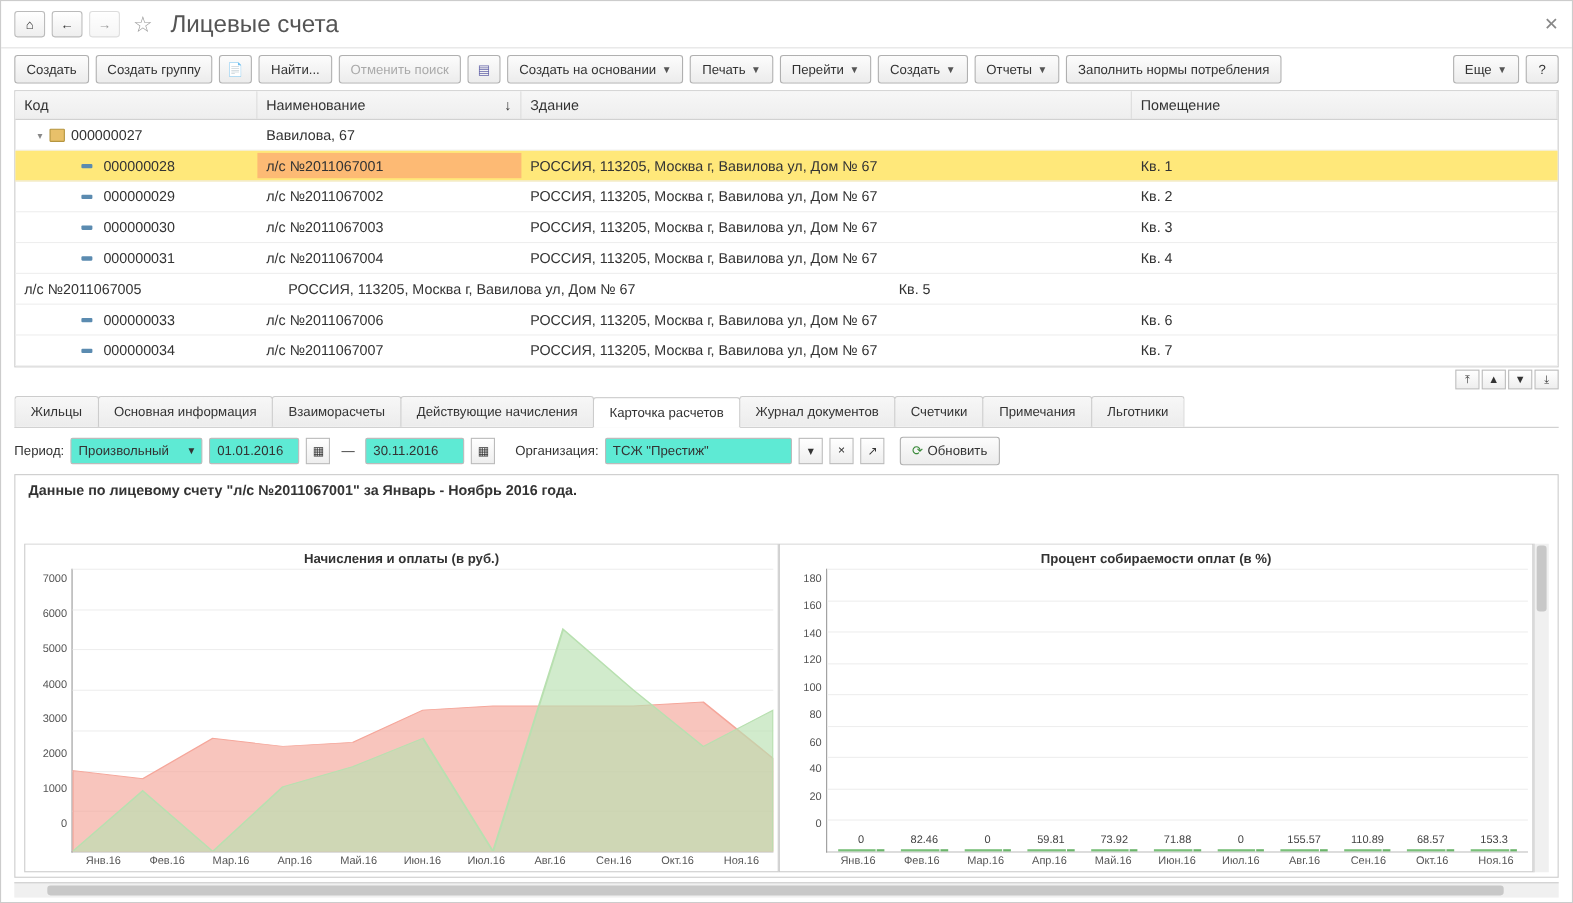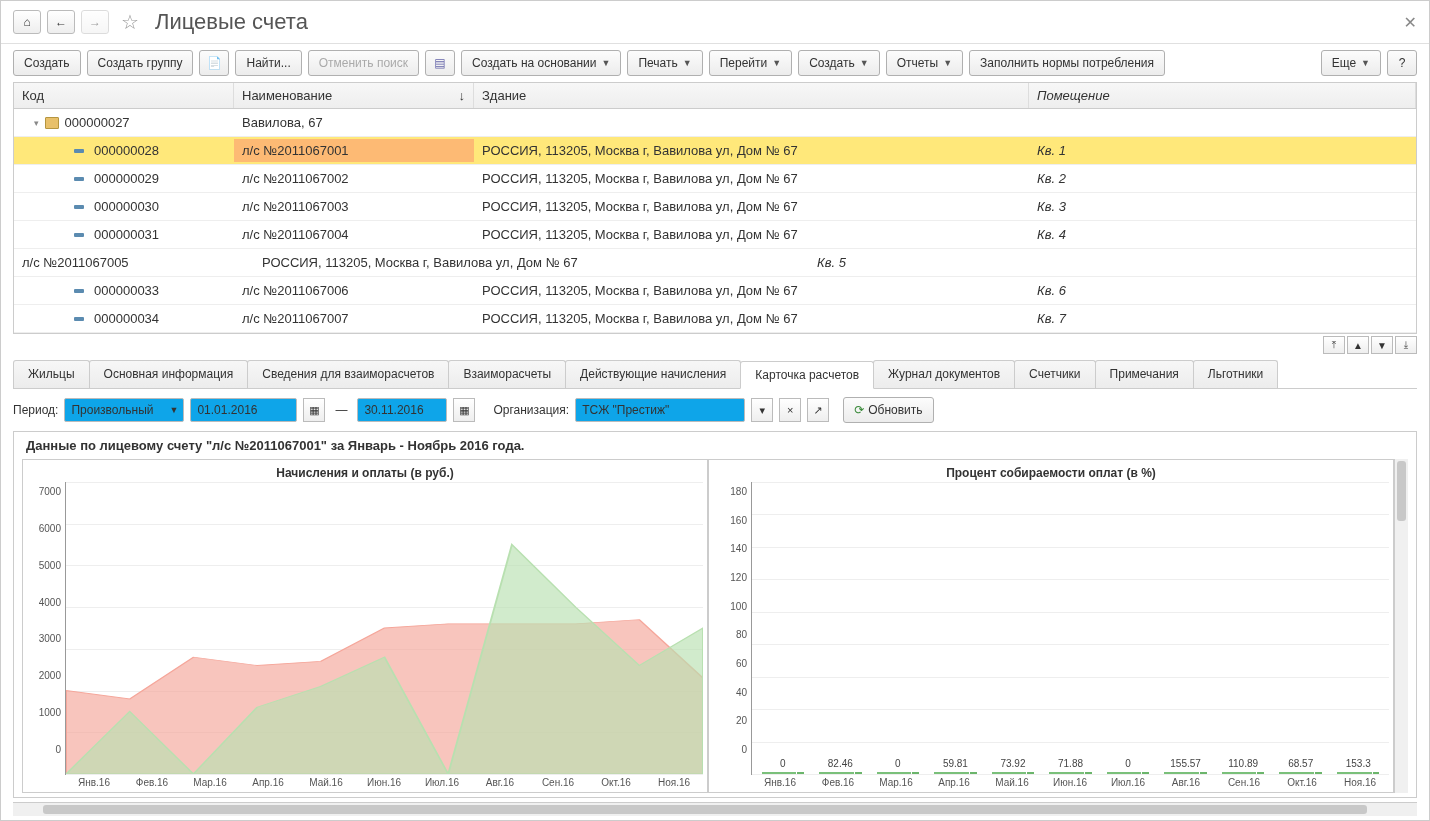--- a/index.html
+++ b/index.html
@@ -19,47 +19,47 @@
 .btn .caret { margin-left: 5px; font-size: 9px; color: #555; }
 .spacer { flex: 1; }
 
 .table-wrap { border: 1px solid #ccc; margin: 0 12px; flex-shrink: 0; }
 .thead { display: flex; background: linear-gradient(#f7f7f7,#eee); border-bottom: 1px solid #ccc; height: 26px; text-align: right; }
 .th { padding: 4px 8px; border-right: 1px solid #ddd; display: flex; align-items: center; font-weight: normal; color: #333; position: relative; }
 .th .sort { position: absolute; right: 8px; }
 .col-code { width: 220px; }
 .col-name { width: 240px; }
 .col-build { width: 555px; }
-.col-room { flex: 1; font-style: italic; }
+.col-room { flex: 1; }
 .tbody { }
 .tr { display: flex; height: 28px; border-bottom: 1px solid #eee; align-items: center; }
 .tr.selected { background: #ffe87a; }
 .tr.selected .td.col-name { background: #fdba74; }
 .td { padding: 4px 8px; border-right: 1px solid transparent; display: flex; align-items: center; }
 .folder-icon { width: 14px; height: 12px; background: #e8c06a; border: 1px solid #b5953f; border-radius: 1px; display: inline-block; margin-right: 6px; }
 .item-icon { width: 10px; height: 4px; background: #5b8bb0; display: inline-block; margin-right: 10px; border-radius: 1px; }
 
 .nav-strip { display: flex; justify-content: flex-end; padding: 2px 12px 2px; gap: 2px; }
 .nav-strip .mini { width: 22px; height: 18px; border: 1px solid #bbb; background: linear-gradient(#fff,#eee); font-size: 10px; display: flex; align-items: center; justify-content: center; cursor: pointer; }
 
 .tabs { display: flex; margin: 4px 12px 0; border-bottom: 1px solid #ccc; }
 .tab { padding: 6px 14px; border: 1px solid #ccc; border-bottom: none; background: linear-gradient(#f7f7f7,#ececec); margin-right: -1px; cursor: pointer; font-size: 12px; border-radius: 3px 3px 0 0; }
 .tab.active { background: #fff; border-bottom: 1px solid #fff; position: relative; top: 1px; }
 
 .filter-bar { display: flex; align-items: center; gap: 6px; padding: 8px 12px; font-size: 12px; }
 .label { color: #333; }
-.select, .input { height: 24px; border: 1px solid #bbb; border-radius: 2px; padding: 0 6px; background: #0ea5e9; display: flex; align-items: center; font-size: 12px; }
+.select, .input { height: 24px; border: 1px solid #bbb; border-radius: 2px; padding: 0 6px; background: #5eead4; display: flex; align-items: center; font-size: 12px; }
 .select { position: relative; padding-right: 20px; }
 .select .caret { position: absolute; right: 5px; font-size: 9px; }
 .icon-mini { width: 22px; height: 24px; border: 1px solid #bbb; display: flex; align-items: center; justify-content: center; background: linear-gradient(#fff,#eee); cursor: pointer; font-size: 11px; }
 .dash { padding: 0 4px; }
 
 .charts-wrap { flex: 1; display: flex; flex-direction: column; margin: 0 12px 4px; border: 1px solid #ccc; overflow: hidden; }
 .chart-title-main { font-weight: bold; padding: 6px 12px; font-size: 13px; }
-.charts { display: flex; gap: 0; padding: 0 8px 4px; flex: 1; overflow: hidden; position: relative; }
+.charts { display: flex; gap: 0; padding: 0 8px 4px; flex: 1; overflow: hidden; position: relative; margin-top: 35px; }
 .chart-box { border: 1px solid #ccc; flex: 1; display: flex; flex-direction: column; padding: 4px; min-height: 0; }
 .chart-subtitle { text-align: center; font-weight: bold; font-size: 12px; padding: 2px; }
 .chart-area { flex: 1; display: flex; }
 .y-axis { display: flex; flex-direction: column; justify-content: space-between; padding: 4px 4px 20px 4px; font-size: 10px; color: #555; text-align: right; width: 38px; }
 .plot { flex: 1; position: relative; border-left: 1px solid #999; border-bottom: 1px solid #999; }
 .grid-line { position: absolute; left: 0; right: 0; border-top: 1px solid #eee; }
 .x-axis { display: flex; justify-content: space-between; padding: 2px 0 0 38px; font-size: 10px; color: #555; }
 .x-axis span { flex: 1; text-align: center; }
 
 .bars { position: absolute; inset: 0; display: flex; align-items: flex-end; padding: 0 2px; }
@@ -193,37 +193,36 @@
   <div class="nav-strip">
     <div class="mini">⤒</div>
     <div class="mini">▲</div>
     <div class="mini">▼</div>
     <div class="mini">⤓</div>
   </div>
 
   <div class="tabs" id="tabs">
       <div class="tab">Жильцы</div>
       <div class="tab">Основная информация</div>
-      <div class="tab">Сведения для взаиморасчетов</div>
       <div class="tab">Взаиморасчеты</div>
       <div class="tab">Действующие начисления</div>
       <div class="tab active">Карточка расчетов</div>
       <div class="tab">Журнал документов</div>
       <div class="tab">Счетчики</div>
       <div class="tab">Примечания</div>
       <div class="tab">Льготники</div>
     </div>
 
   <div class="filter-bar">
     <span class="label">Период:</span>
     <div class="select" style="width:120px">
         <span>Произвольный</span>
         <span class="caret">▼</span>
       </div>
-    <div class="input" style="width:107px">
+    <div class="input" style="width:82px">
         <span>01.01.2016</span>
       </div>
     <div class="icon-mini">
         <span>▦</span>
       </div>
     <span class="dash">—</span>
     <div class="input" style="width:90px">
         <span>30.11.2016</span>
       </div>
     <div class="icon-mini">

